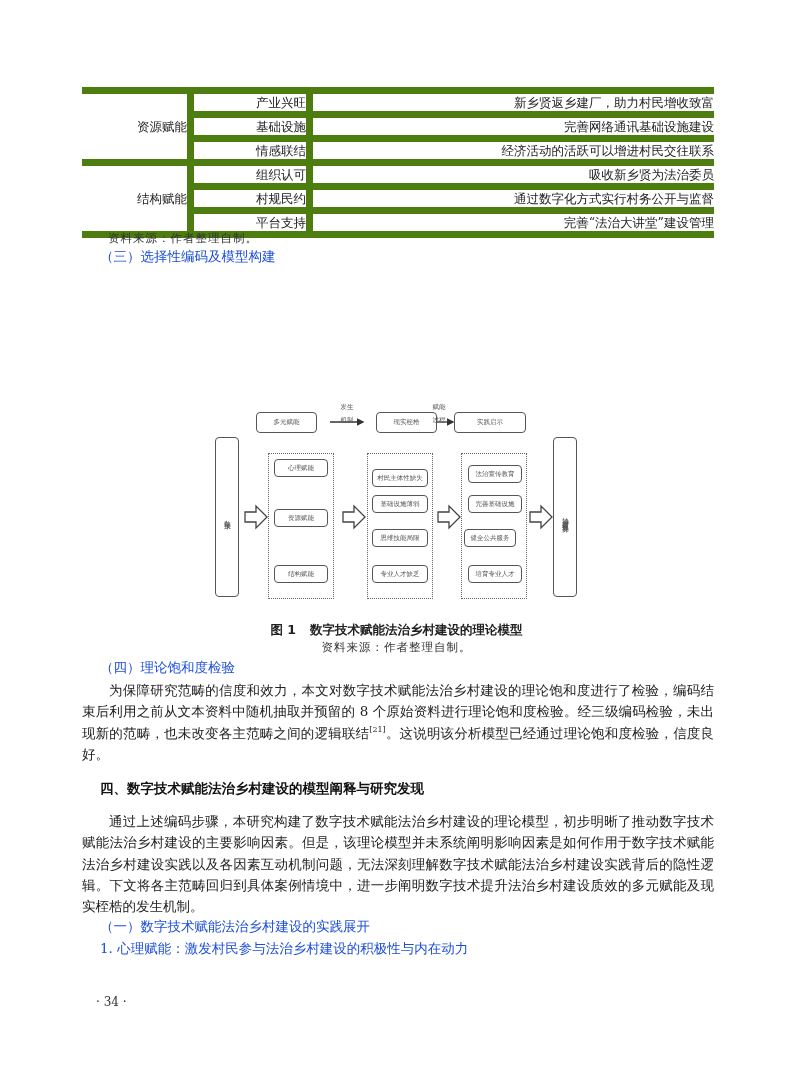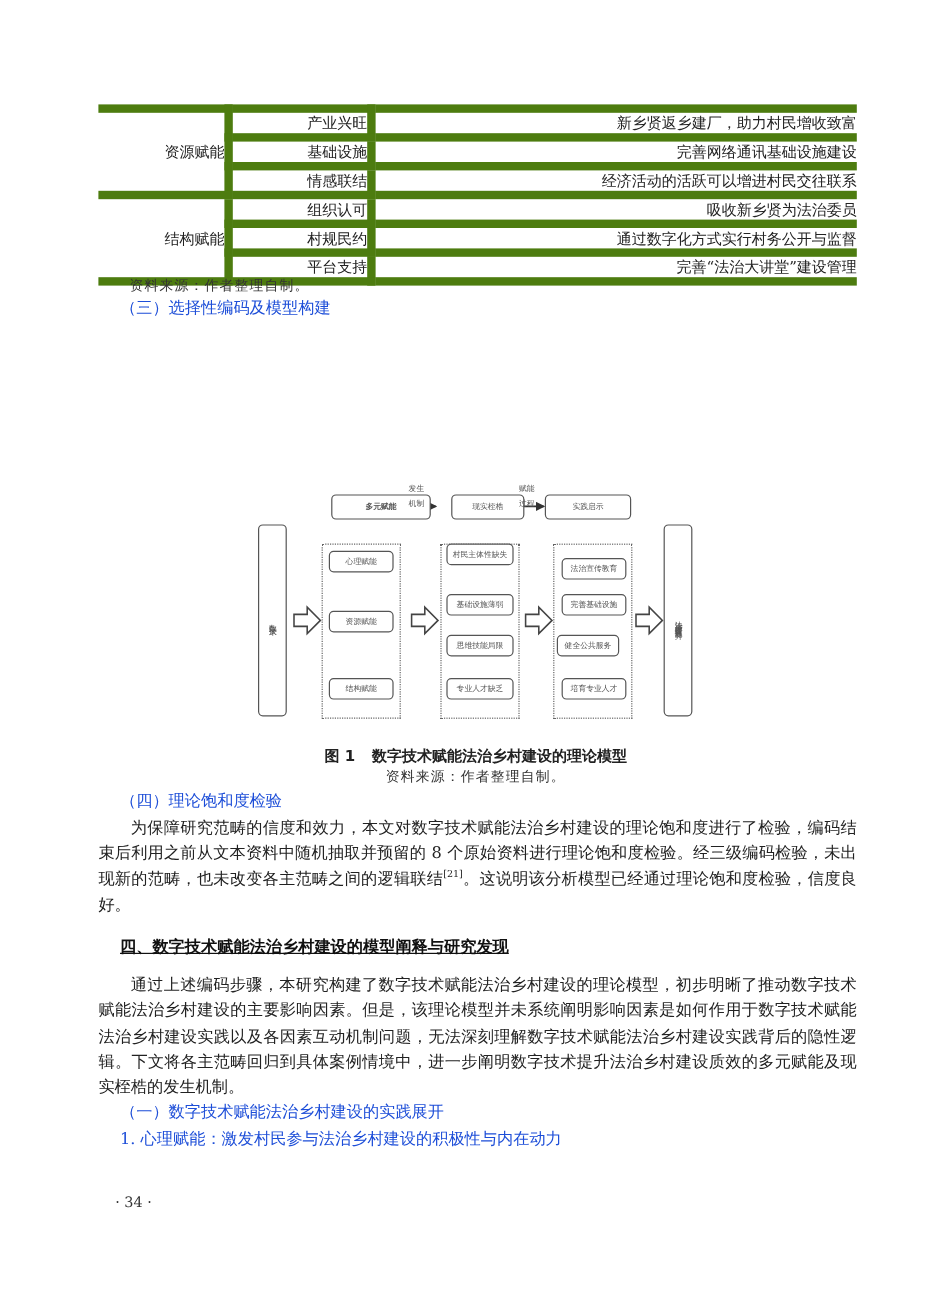--- a/index.html
+++ b/index.html
@@ -83,57 +83,57 @@
         <path d="M45,107 h11 v-6 l11,11 l-11,11 v-6 h-11 z"></path>
         <path d="M143,107 h11 v-6 l11,11 l-11,11 v-6 h-11 z"></path>
         <path d="M238,107 h11 v-6 l11,11 l-11,11 v-6 h-11 z"></path>
         <path d="M330,107 h11 v-6 l11,11 l-11,11 v-6 h-11 z"></path>
       </g>
     </svg>
 
     <div class="box vbox" style="left:15px; top:32px; width:24px; height:160px;">数字技术</div>
     <div class="box vbox" style="left:353px; top:32px; width:24px; height:160px;">法治乡村建设质效提升</div>
 
-    <div class="box" style="left:76px; top:7px; width:83px; height:21px;font-weight:bold;">多元赋能</div>
+    <div class="box" style="left:56px; top:7px; width:61px; height:21px;">多元赋能</div>
     <div class="box" style="left:176px; top:7px; width:61px; height:21px;">现实桎梏</div>
     <div class="box" style="left:254px; top:7px; width:72px; height:21px;">实践启示</div>
 
     <div class="lbl" style="left:136px; top:-2px; width:22px;">
         <div>发生</div>
         <div style="margin-top:4px;">机制</div>
       </div>
     <div class="lbl" style="left:228px; top:-2px; width:22px;">
         <div>赋能</div>
         <div style="margin-top:4px;">过程</div>
       </div>
 
     <div class="dash" style="left:68px; top:48px; width:66px; height:146px;"></div>
     <div class="dash" style="left:167px; top:48px; width:66px; height:146px;"></div>
     <div class="dash" style="left:261px; top:48px; width:66px; height:146px;"></div>
 
     <div class="box" style="left:74px; top:54px; width:54px; height:18px;">心理赋能</div>
     <div class="box" style="left:74px; top:104px; width:54px; height:18px;">资源赋能</div>
     <div class="box" style="left:74px; top:160px; width:54px; height:18px;">结构赋能</div>
 
-    <div class="box" style="left:172px; top:48px; width:56px; height:18px;">村民主体性缺失</div>
+    <div class="box" style="left:172px; top:64px; width:56px; height:18px;">村民主体性缺失</div>
     <div class="box" style="left:172px; top:90px; width:56px; height:18px;">基础设施薄弱</div>
     <div class="box" style="left:172px; top:124px; width:56px; height:18px;">思维技能局限</div>
     <div class="box" style="left:172px; top:160px; width:56px; height:18px;">专业人才缺乏</div>
 
     <div class="box" style="left:268px; top:60px; width:54px; height:18px;">法治宣传教育</div>
     <div class="box" style="left:268px; top:90px; width:54px; height:18px;">完善基础设施</div>
     <div class="box" style="left:264px; top:124px; width:52px; height:18px;">健全公共服务</div>
     <div class="box" style="left:268px; top:160px; width:54px; height:18px;">培育专业人才</div>
   </div>
 
   <div class="figcap"><span class="num">图 1</span><span>数字技术赋能法治乡村建设的理论模型</span></div>
   <div class="note" style="left:0; width:793px; text-align:center; top:640px;">资料来源：作者整理自制。</div>
 
   <div class="h3" style="top:659px;">（四）理论饱和度检验</div>
   <div class="para" style="top:680px;"><span>为保障研究范畴的信度和效力，本文对数字技术赋能法治乡村建设的理论饱和度进行了检验，编码结束后利用之前从文本资料中随机抽取并预留的 8 个原始资料进行理论饱和度检验。经三级编码检验，未出现新的范畴，也未改变各主范畴之间的逻辑联结</span><sup>[21]</sup><span>。这说明该分析模型已经通过理论饱和度检验，信度良好。</span></div>
 
-  <div class="h2" style="top:780px;text-decoration:underline;">四、数字技术赋能法治乡村建设的模型阐释与研究发现</div>
+  <div class="h2" style="top:780px;">四、数字技术赋能法治乡村建设的模型阐释与研究发现</div>
   <div class="para" style="top:811px;">通过上述编码步骤，本研究构建了数字技术赋能法治乡村建设的理论模型，初步明晰了推动数字技术赋能法治乡村建设的主要影响因素。但是，该理论模型并未系统阐明影响因素是如何作用于数字技术赋能法治乡村建设实践以及各因素互动机制问题，无法深刻理解数字技术赋能法治乡村建设实践背后的隐性逻辑。下文将各主范畴回归到具体案例情境中，进一步阐明数字技术提升法治乡村建设质效的多元赋能及现实桎梏的发生机制。</div>
   <div class="h3" style="top:918px;">（一）数字技术赋能法治乡村建设的实践展开</div>
   <div class="h3" style="top:940px;">1. 心理赋能：激发村民参与法治乡村建设的积极性与内在动力</div>
 
   <div class="pgnum">· 34 ·</div>
 </div>
 
 </body></html>

